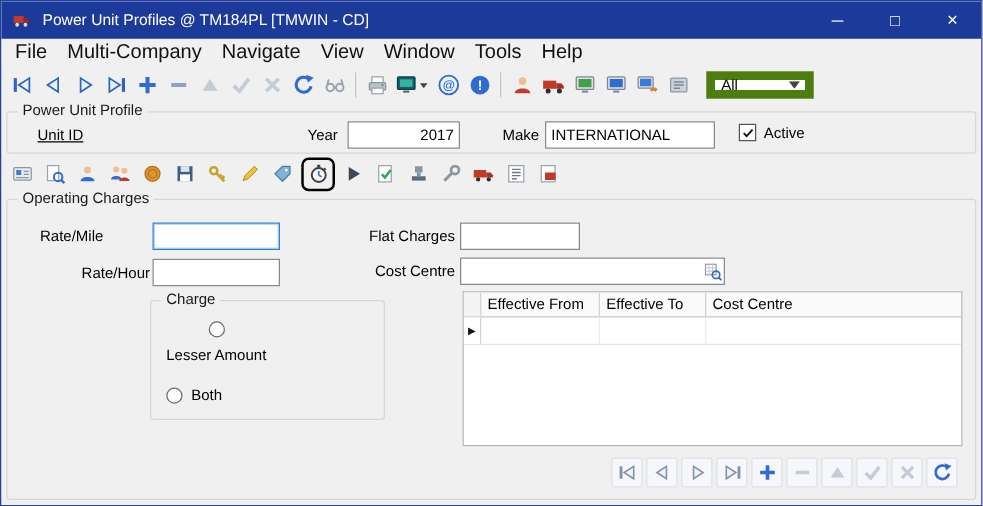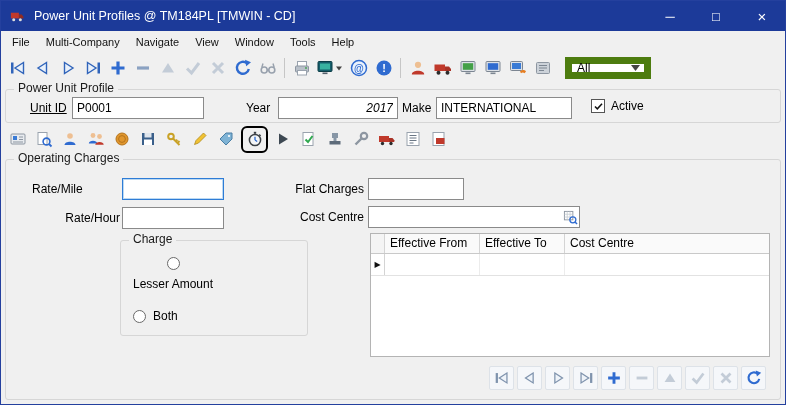--- a/index.html
+++ b/index.html
@@ -5,21 +5,21 @@
   * { box-sizing: border-box; }
   body { margin:0; font-family:"Liberation Sans", sans-serif; background:#888; }
   .window { width:786px; height:405px; position:relative; background:#f0f0f0;
             border:1px solid #24409e; overflow:hidden; }
   
   .titlebar { height:30px; background:#1c3a99; display:flex; align-items:center; padding-left:8px; color:#fff; }
   .titlebar .title { font-size:12.5px; margin-left:8px; white-space:nowrap; }
   .wbtns { margin-left:auto; display:flex; height:30px; }
   .wbtn { width:46px; height:30px; display:flex; align-items:center; justify-content:center; font-size:13px; color:#fff; }
   
-  .menubar { height:22px; display:flex; align-items:center; padding-left:3px; font-size:11px; color:#111; }
+  .menubar { height:22px; display:flex; align-items:center; padding-left:3px; font-size:16px; color:#111; }
   .menu-item { padding:3px 8px; }
   
   .toolbar { height:30px; display:flex; align-items:center; padding-left:4px; }
   .tbtn { width:25px; height:25px; display:flex; align-items:center; justify-content:center; flex:0 0 auto; }
   .sep { width:1px; height:20px; background:#c6c6c6; margin:0 4px; flex:0 0 auto; }
   .combo { width:86px; height:22px; margin-left:10px; background:#fff; border:7px solid #4d7c0f;
            display:flex; align-items:center; font-size:12px; }
   .combo .val { flex:1; padding-left:5px; }
   .combo .dd { width:17px; height:100%; display:flex; align-items:center; justify-content:center; }
   
@@ -222,23 +222,22 @@
         <svg width="9" height="6" viewBox="0 0 9 6">
             <polygon points="0,0 9,0 4.5,6" fill="#444"></polygon>
           </svg>
       </span>
     </div>
   </div>
 
   <div class="groupbox" style="top:88px; left:4px; right:4px; height:34px;">
     <span class="grouplabel">Power Unit Profile</span>
     <span class="fldlabel" style="left:24px; top:7px; text-decoration:underline;">Unit ID</span>
-    <input class="tb" style="left: 66px; top: 7px; width: 132px;" value="P0001">
     <span class="fldlabel" style="left:240px; top:7px;">Year</span>
-    <input class="tb right" style="left: 272px; top: 7px; width: 120px; font-style: italic;" value="2017">
+    <input class="tb right" style="left: 272px; top: 7px; width: 90px;" value="2017">
     <span class="fldlabel" style="left:396px; top:7px;">Make</span>
     <input class="tb" style="left: 430px; top: 7px; width: 136px;" value="INTERNATIONAL">
     <div class="checkrow" style="left:585px; top:9px;">
       <span class="checkbox">
         <svg width="11" height="11" viewBox="0 0 14 14">
             <path d="M2.5 7 L5.5 10 L11.5 3.5" stroke="#111" stroke-width="1.9" fill="none"></path>
           </svg>
       </span>
       <span>Active</span>
     </div>

